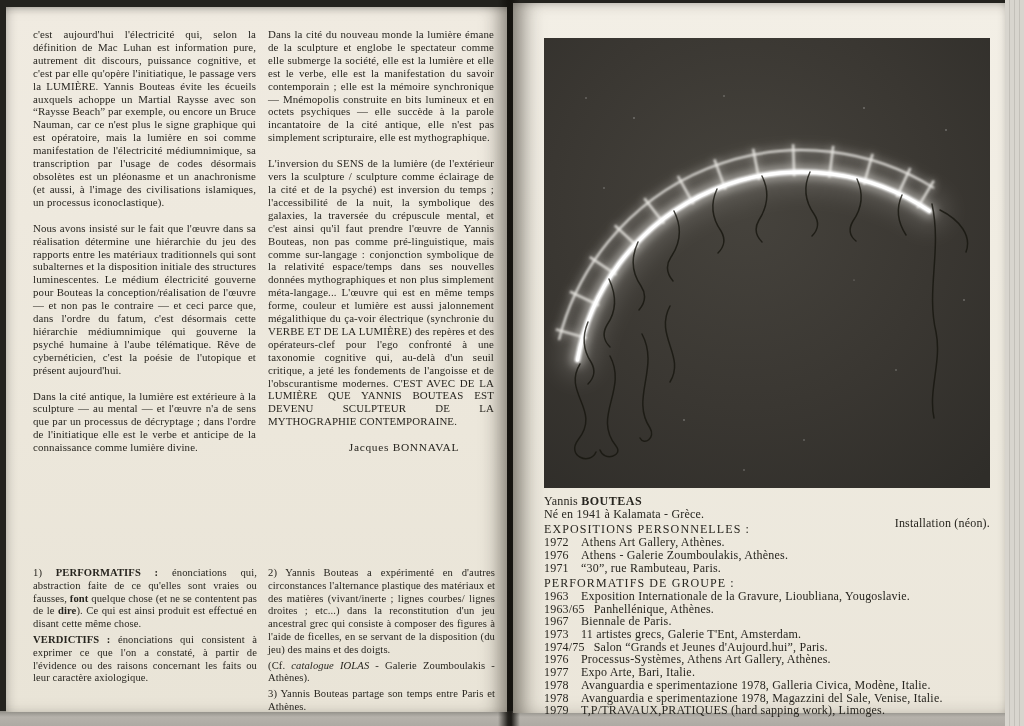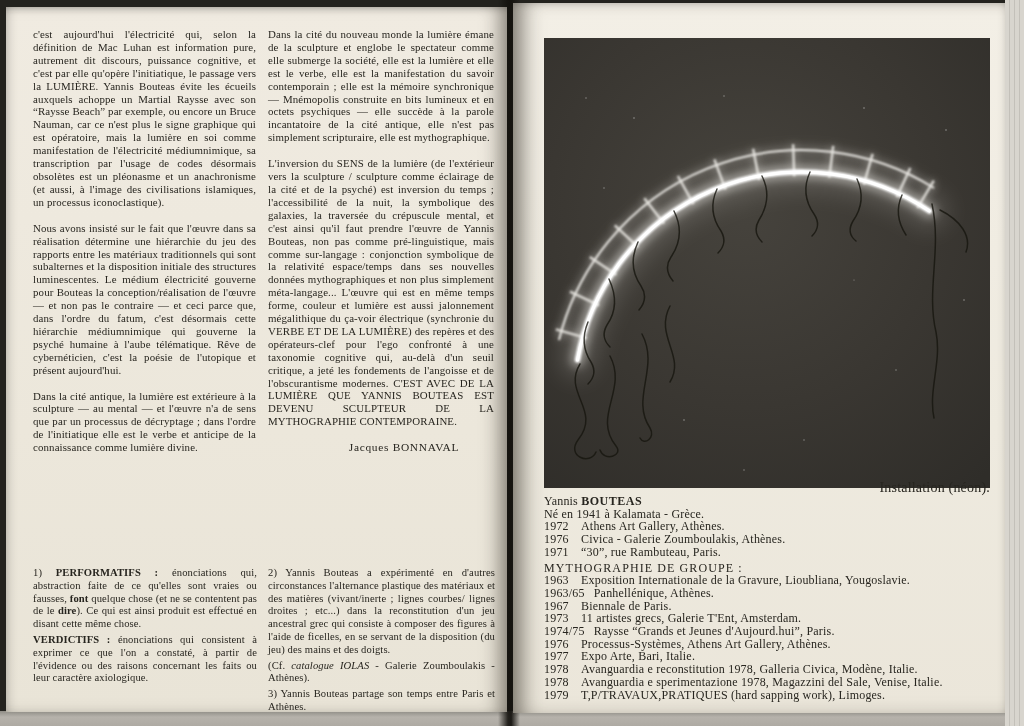--- a/index.html
+++ b/index.html
@@ -23,21 +23,21 @@
   .col1{left:27px;top:21px;width:223px;}
   .col2{left:262px;top:21px;width:226px;}
   .signature{margin-top:12px;text-align:center;padding-left:46px;font-size:11.4px;letter-spacing:.7px;}
   .fn{position:absolute;text-align:justify;font-size:10.6px;line-height:12.8px;letter-spacing:.1px;}
   .fn p{margin:0 0 3px 0;}
   .fn1{left:27px;top:560px;width:224px;}
   .fn2{left:262px;top:560px;width:227px;}
   .b{font-weight:bold;}
   .photo{position:absolute;left:31px;top:35px;width:446px;height:450px;background:#39362f;}
   .photo svg{display:block;width:100%;height:100%;}
-  .caption{position:absolute;right:15px;top:477px;font-size:14px;letter-spacing:.2px;}
+  .caption{position:absolute;right:15px;top:513px;font-size:12px;letter-spacing:.2px;}
   .bio{position:absolute;left:31px;top:492px;width:450px;font-size:12px;line-height:12.7px;letter-spacing:.2px;}
   .bio-name .b{letter-spacing:.5px;}
   .bio-header{letter-spacing:1.1px;margin-top:3px;}
   .bio-row .year{display:inline-block;min-width:28px;margin-right:9px;}
 </style>
 </head>
 <body>
 
 <div class="scan">
   <div class="strip-bottom"></div>
@@ -158,46 +158,47 @@
           <path d="M 126 268 C 110 298 142 318 126 344"></path>
           <path d="M 388 166 C 398 212 382 252 392 294 C 398 324 384 352 390 380"></path>
           <path d="M 396 172 C 416 182 428 198 422 214"></path>
         </g>
       </svg>
     </div>
     <div class="caption">Installation (néon).</div>
     <div class="bio">
       <div class="bio-name"><span>Yannis</span> <span class="b">BOUTEAS</span></div>
       <div class="bio-line">Né en 1941 à Kalamata - Grèce.</div>
+      <div class="bio-header">EXPOSITIONS PERSONNELLES :</div>
       <div>
 
           <div class="bio-row"><span class="year">1972</span><span>Athens Art Gallery, Athènes.</span></div>
 
-          <div class="bio-row"><span class="year">1976</span><span>Civica - Galerie Zoumboulakis, Athènes.</span></div>
+          <div class="bio-row"><span class="year">1976</span><span>Athens - Galerie Zoumboulakis, Athènes.</span></div>
 
           <div class="bio-row"><span class="year">1971</span><span>“30”, rue Rambuteau, Paris.</span></div>
         </div>
-      <div class="bio-header">MYTHOGRAPHIE DE GROUPE :</div>
+      <div class="bio-header">PERFORMATIFS DE GROUPE :</div>
       <div>
 
           <div class="bio-row"><span class="year">1963</span><span>Exposition Internationale de la Gravure, Lioubliana, Yougoslavie.</span></div>
 
           <div class="bio-row"><span class="year">1963/65</span><span>Panhellénique, Athènes.</span></div>
 
           <div class="bio-row"><span class="year">1967</span><span>Biennale de Paris.</span></div>
 
           <div class="bio-row"><span class="year">1973</span><span>11 artistes grecs, Galerie T'Ent, Amsterdam.</span></div>
 
-          <div class="bio-row"><span class="year">1974/75</span><span>Raysse “Grands et Jeunes d'Aujourd.hui”, Paris.</span></div>
+          <div class="bio-row"><span class="year">1974/75</span><span>Salon “Grands et Jeunes d'Aujourd.hui”, Paris.</span></div>
 
           <div class="bio-row"><span class="year">1976</span><span>Processus-Systèmes, Athens Art Gallery, Athènes.</span></div>
 
           <div class="bio-row"><span class="year">1977</span><span>Expo Arte, Bari, Italie.</span></div>
 
-          <div class="bio-row"><span class="year">1978</span><span>Avanguardia e reconstitution 1978, Galleria Civica, Modène, Italie.</span></div>
+          <div class="bio-row"><span class="year">1978</span><span>Avanguardia e sperimentazione 1978, Galleria Civica, Modène, Italie.</span></div>
 
           <div class="bio-row"><span class="year">1978</span><span>Avanguardia e sperimentazione 1978, Magazzini del Sale, Venise, Italie.</span></div>
 
           <div class="bio-row"><span class="year">1979</span><span>T,P/TRAVAUX,PRATIQUES (hard sapping work), Limoges.</span></div>
         </div>
     </div>
   </div>
 </div>
 
 </body></html>

